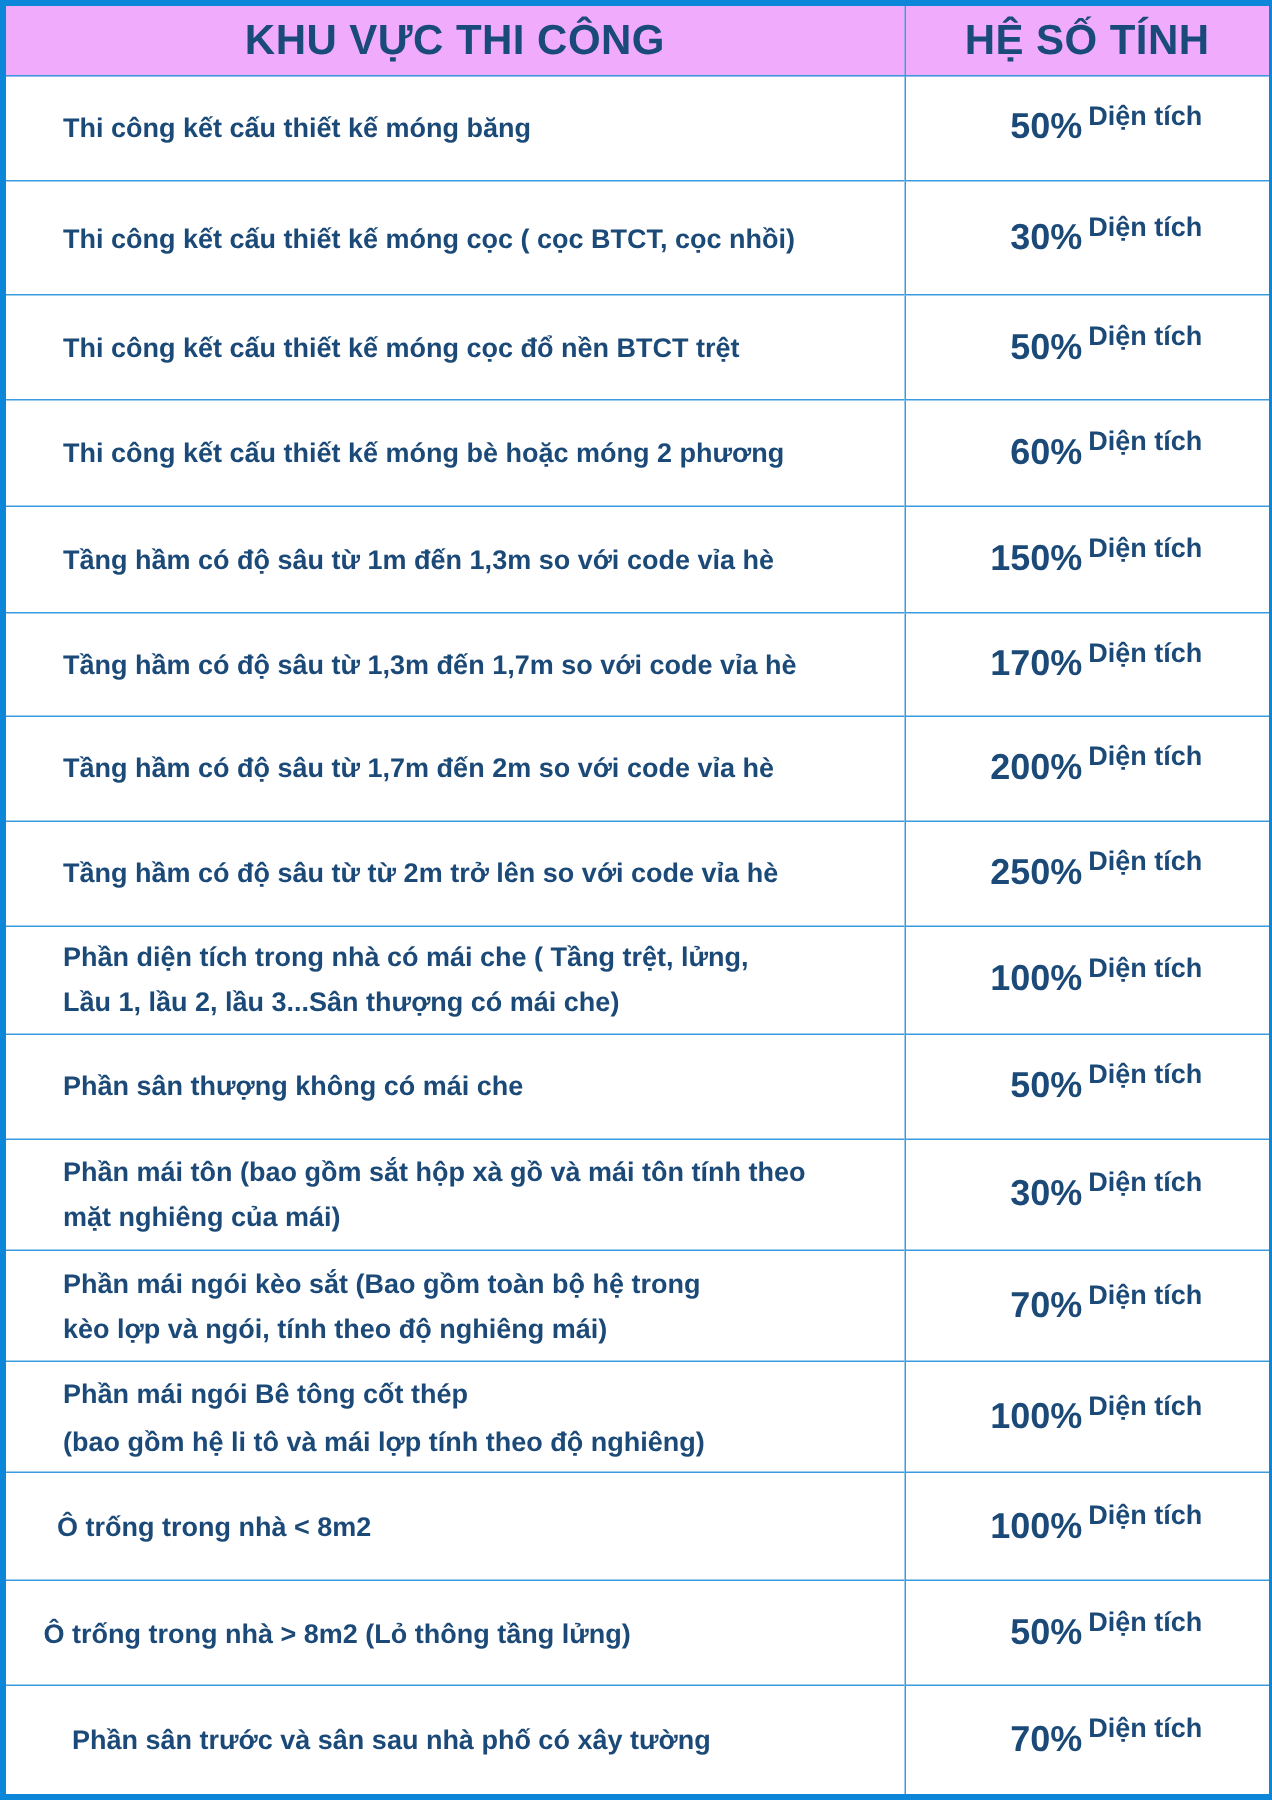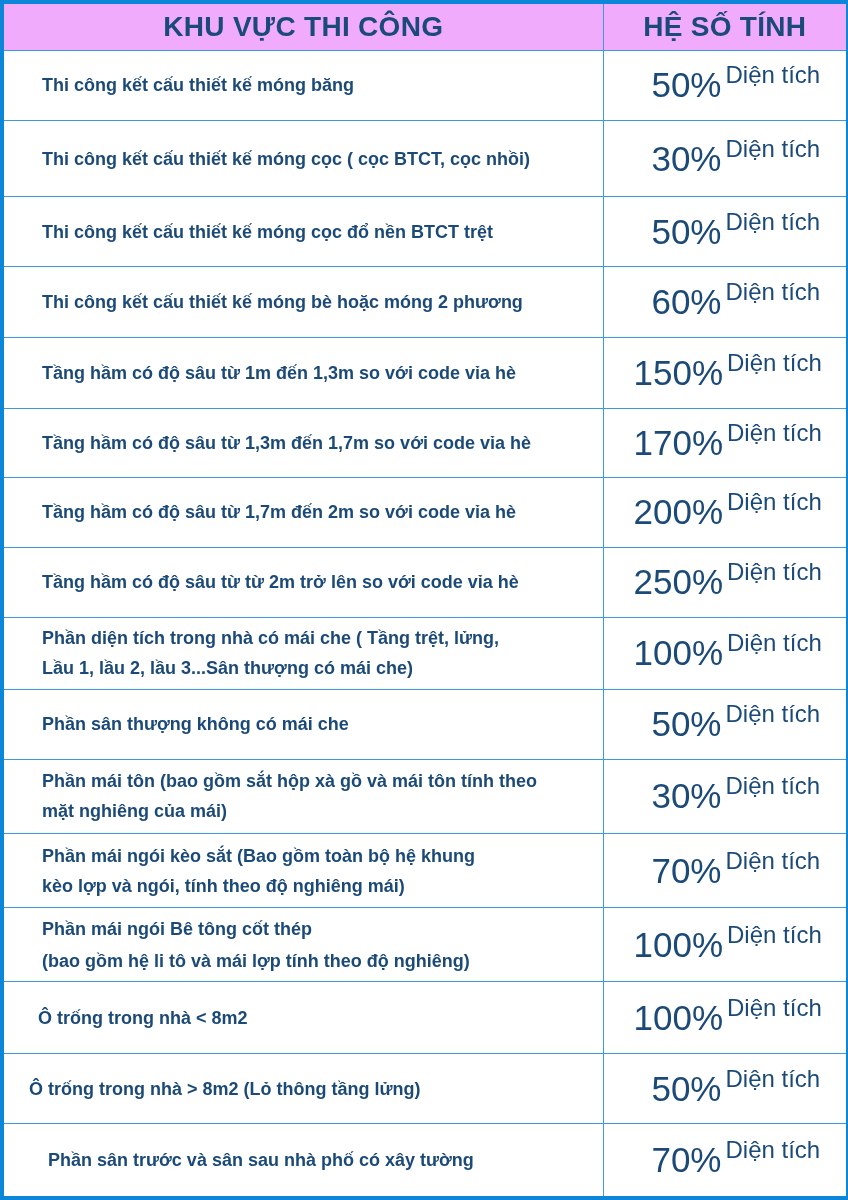--- a/index.html
+++ b/index.html
@@ -14,22 +14,22 @@
   col.c2 { width:auto; }
   th {
     background:#f0abfc; color:#1a4a7a; font-weight:bold; font-size:28px; text-align:center;
     height:46px; padding:0; border-bottom:1px solid #3a9be0;
     font-family:"Liberation Sans", sans-serif; letter-spacing:0.3px;
   }
   th.c1 { border-right:1px solid #3a9be0; }
   td { border-top:1px solid #3a9be0; padding:0; vertical-align:middle; color:#1c4a78; }
   td.area { border-right:1px solid #3a9be0; font-weight:bold; font-size:18px; line-height:30px; padding-left:38px; }
   td.coef { padding-left:30px; white-space:nowrap; }
-  .pct { font-weight:normal; font-size:35px; color:#1c4a78; display:inline-block; min-width:88px; text-align:right; }
-  .unit { font-weight:normal; font-size:24px; color:#1c4a78; vertical-align:top; position:relative; top:-4px; margin-left:4px; }
+  .pct { font-weight:bold; font-size:24px; color:#1c4a78; display:inline-block; min-width:88px; text-align:right; }
+  .unit { font-weight:bold; font-size:18px; color:#1c4a78; vertical-align:top; position:relative; top:-4px; margin-left:4px; }
 </style>
 </head>
 <body>
 
 <div class="frame">
 <table>
   <colgroup>
         <col class="c1">
         <col class="c2">
       </colgroup>
@@ -85,21 +85,21 @@
     </tr>
     <tr style="height:70px">
       <td class="area">
             <div>Phần mái tôn (bao gồm sắt hộp xà gồ và mái tôn tính theo</div>
             <div> mặt nghiêng của mái)</div>
           </td>
       <td class="coef"><span class="pct">30%</span><span class="unit">Diện tích</span></td>
     </tr>
     <tr style="height:70px">
       <td class="area">
-            <div>Phần mái ngói kèo sắt (Bao gồm toàn bộ hệ khung</div>
+            <div>Phần mái ngói kèo sắt (Bao gồm toàn bộ hệ trong</div>
             <div>kèo lợp và ngói, tính theo độ nghiêng mái)</div>
           </td>
       <td class="coef"><span class="pct">70%</span><span class="unit">Diện tích</span></td>
     </tr>
     <tr style="height:70px">
       <td class="area" style="line-height:32px">
             <div>Phần mái ngói Bê tông cốt thép</div>
             <div>(bao gồm hệ li tô và mái lợp tính theo độ nghiêng)</div>
           </td>
       <td class="coef"><span class="pct">100%</span><span class="unit">Diện tích</span></td>

